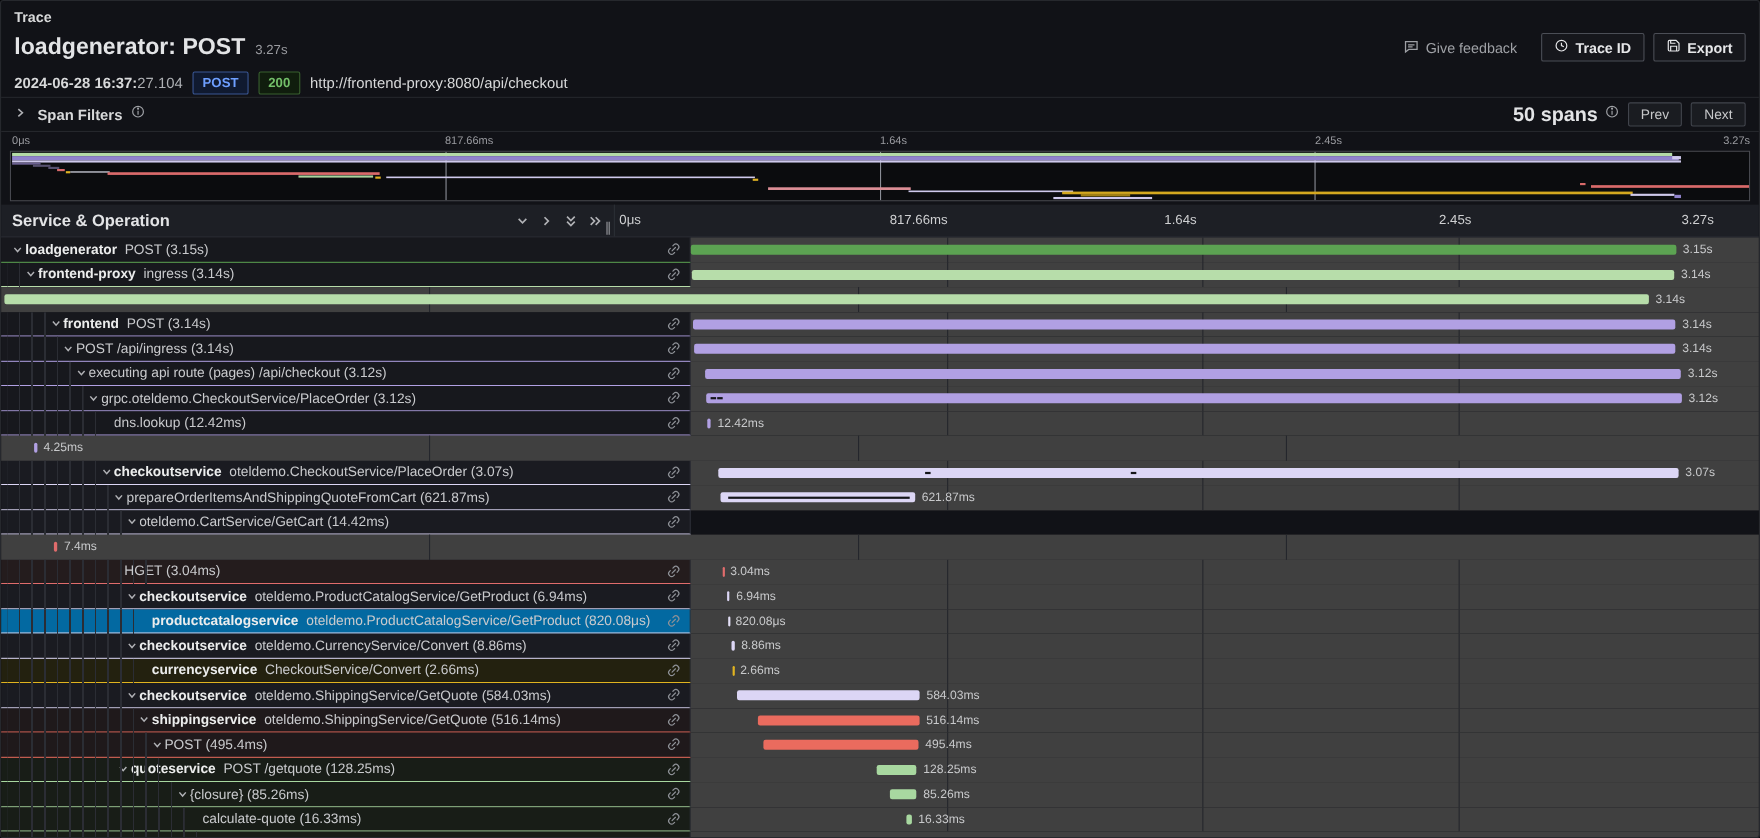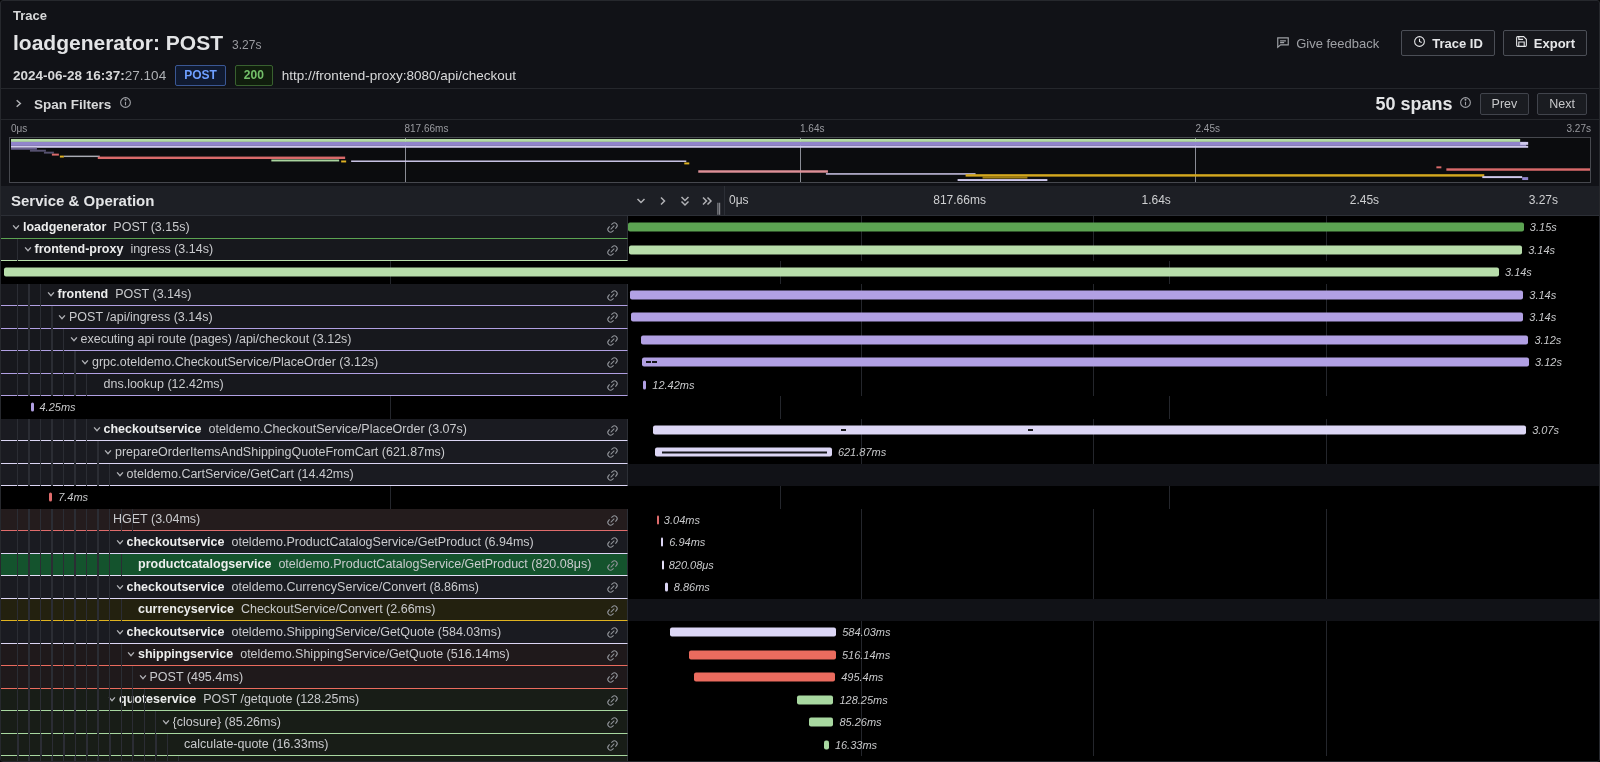--- a/index.html
+++ b/index.html
@@ -32,40 +32,40 @@
   .mini-btn{border:1px solid #41444c;border-radius:2px;background:#1a1c21;color:#c7c8ca;
     font-size:12.5px;padding:3px 11px;margin-left:8px;cursor:pointer;}
   
   .minimap{position:relative;height:66px;}
   .mm-ticks{position:absolute;left:8px;right:8px;top:3px;height:12px;font-size:10px;color:#9a9ba0;}
   .mm-ticks span{position:absolute;top:0;}
   .mm-box{position:absolute;left:8px;right:8px;top:17px;bottom:3px;border:1px solid #46484e;background:#0b0c0e;}
   .mm-box svg{display:block;width:100%;height:100%;}
   
   .thead{height:29px;display:flex;border-bottom:1px solid #2c2f36;background:#1d1f25;}
-  .th-name{width:724px;box-sizing:border-box;border-right:1px solid #2c2f36;display:flex;align-items:center;
+  .th-name{width:558px;box-sizing:border-box;border-right:1px solid #2c2f36;display:flex;align-items:center;
     padding:0 6px 0 10px;position:relative;}
   .th-name-label{font-size:15px;font-weight:700;color:#e3e4e6;flex:1;}
   .th-icon{display:inline-flex;align-items:center;justify-content:center;width:22px;height:22px;cursor:pointer;}
   .col-handle{position:absolute;right:-4px;bottom:1px;color:#9a9ba0;font-size:10px;letter-spacing:1px;z-index:3;}
   .th-tl{flex:1;position:relative;}
   .th-track{position:absolute;left:0;right:41px;top:0;bottom:0;font-size:12px;color:#cfd0d2;}
   .th-track span{position:absolute;top:7px;}
   
   .rows{position:relative;}
   .row{display:flex;height:22.5px;}
   .row-name{width:627px;box-sizing:border-box;border-right:1px solid #2c2f36;position:relative;
     display:flex;align-items:center;border-bottom:1.5px solid transparent;cursor:pointer;}
   .guides{position:absolute;left:6px;top:0;bottom:-1.5px;
     background:repeating-linear-gradient(to right,transparent 0px,transparent 10px,#2b2d34 10px,#2b2d34 11.5px);}
   .chev-box{display:inline-flex;width:14px;min-width:14px;height:14px;align-items:center;justify-content:center;}
   .svc{font-size:12.5px;font-weight:700;color:#eceded;margin-right:7px;white-space:nowrap;}
   .op{font-size:12.5px;color:#c9cacd;white-space:nowrap;overflow:hidden;text-overflow:ellipsis;}
   .link{position:absolute;right:7px;top:4px;width:14px;height:14px;cursor:pointer;}
-  .row-tl{flex:1;position:relative;background:#000000;font-style:italic;}
+  .row-tl{flex:1;position:relative;background:#404040;}
   .track{position:absolute;left:0;top:0;bottom:0;right:41px;}
   .grid{position:absolute;top:0;bottom:0;width:1px;background:#24262c;}
   .bar{position:absolute;top:50%;transform:translateY(-50%);height:9px;border-radius:2px;}
   .mark{position:absolute;top:50%;margin-top:-1px;width:5px;height:2px;background:#15161a;z-index:2;}
   .inner{position:absolute;left:7px;right:5px;top:50%;margin-top:-1px;height:2px;background:#15161a;}
   .dur-label{position:absolute;top:0;bottom:0;display:flex;align-items:center;
     font-size:11px;color:#c8c9cb;white-space:nowrap;}
 </style>
 </head>
 <body>
@@ -535,21 +535,21 @@
           <div class="track">
             <div class="grid" style="left: 25%;"></div>
             <div class="grid" style="left: 50%;"></div>
             <div class="grid" style="left: 75%;"></div>
             <div class="bar" style="left: 3.57798%; width: 0.212232%; background: rgb(220, 214, 245);"></div>
             <div class="dur-label" style="left: calc(3.79021% + 6px);">6.94ms</div>
           </div>
         </div>
       </div>
       <div class="row">
-        <div class="row-name" style="background: #14532d; border-bottom-color: rgb(228, 224, 247); padding-left: 123px;">
+        <div class="row-name" style="background: #0369a1; border-bottom-color: rgb(228, 224, 247); padding-left: 123px;">
           <div class="guides" style="width: 115px;"></div>
           <span class="chev-box"></span>
           <span class="svc">productcatalogservice</span>
           <span class="op">oteldemo.ProductCatalogService/GetProduct (820.08μs)</span>
           <span class="link"><svg width="13" height="13" viewBox="0 0 24 24" fill="none" stroke="#8e9197" stroke-width="2" stroke-linecap="round" style="transform:rotate(-45deg)">
               <path d="M15 7h2a5 5 0 0 1 0 10h-2"></path>
               <path d="M9 17H7A5 5 0 0 1 7 7h2"></path>
               <line x1="8" y1="12" x2="16" y2="12"></line>
             </svg></span>
         </div>
@@ -594,20 +594,29 @@
           <div class="guides" style="width: 115px;"></div>
           <span class="chev-box"></span>
           <span class="svc">currencyservice</span>
           <span class="op">CheckoutService/Convert (2.66ms)</span>
           <span class="link"><svg width="13" height="13" viewBox="0 0 24 24" fill="none" stroke="#8e9197" stroke-width="2" stroke-linecap="round" style="transform:rotate(-45deg)">
               <path d="M15 7h2a5 5 0 0 1 0 10h-2"></path>
               <path d="M9 17H7A5 5 0 0 1 7 7h2"></path>
               <line x1="8" y1="12" x2="16" y2="12"></line>
             </svg></span>
         </div>
+        <div class="row-tl">
+          <div class="track">
+            <div class="grid" style="left: 25%;"></div>
+            <div class="grid" style="left: 50%;"></div>
+            <div class="grid" style="left: 75%;"></div>
+            <div class="bar" style="left: 4.09786%; width: 0.17%; background: rgb(224, 179, 32);"></div>
+            <div class="dur-label" style="left: calc(4.1792% + 6px);">2.66ms</div>
+          </div>
+        </div>
       </div>
       <div class="row">
         <div class="row-name" style="background: rgb(26, 27, 33); border-bottom-color: rgb(220, 214, 245); padding-left: 111.5px;">
           <div class="guides" style="width: 103.5px;"></div>
           <span class="chev-box">
             <svg width="10" height="10" viewBox="0 0 12 12" fill="none" stroke="#b0b1b5" stroke-width="1.6">
               <polyline points="2.5,4 6,8 9.5,4"></polyline>
             </svg>
           </span>
           <span class="svc">checkoutservice</span>

